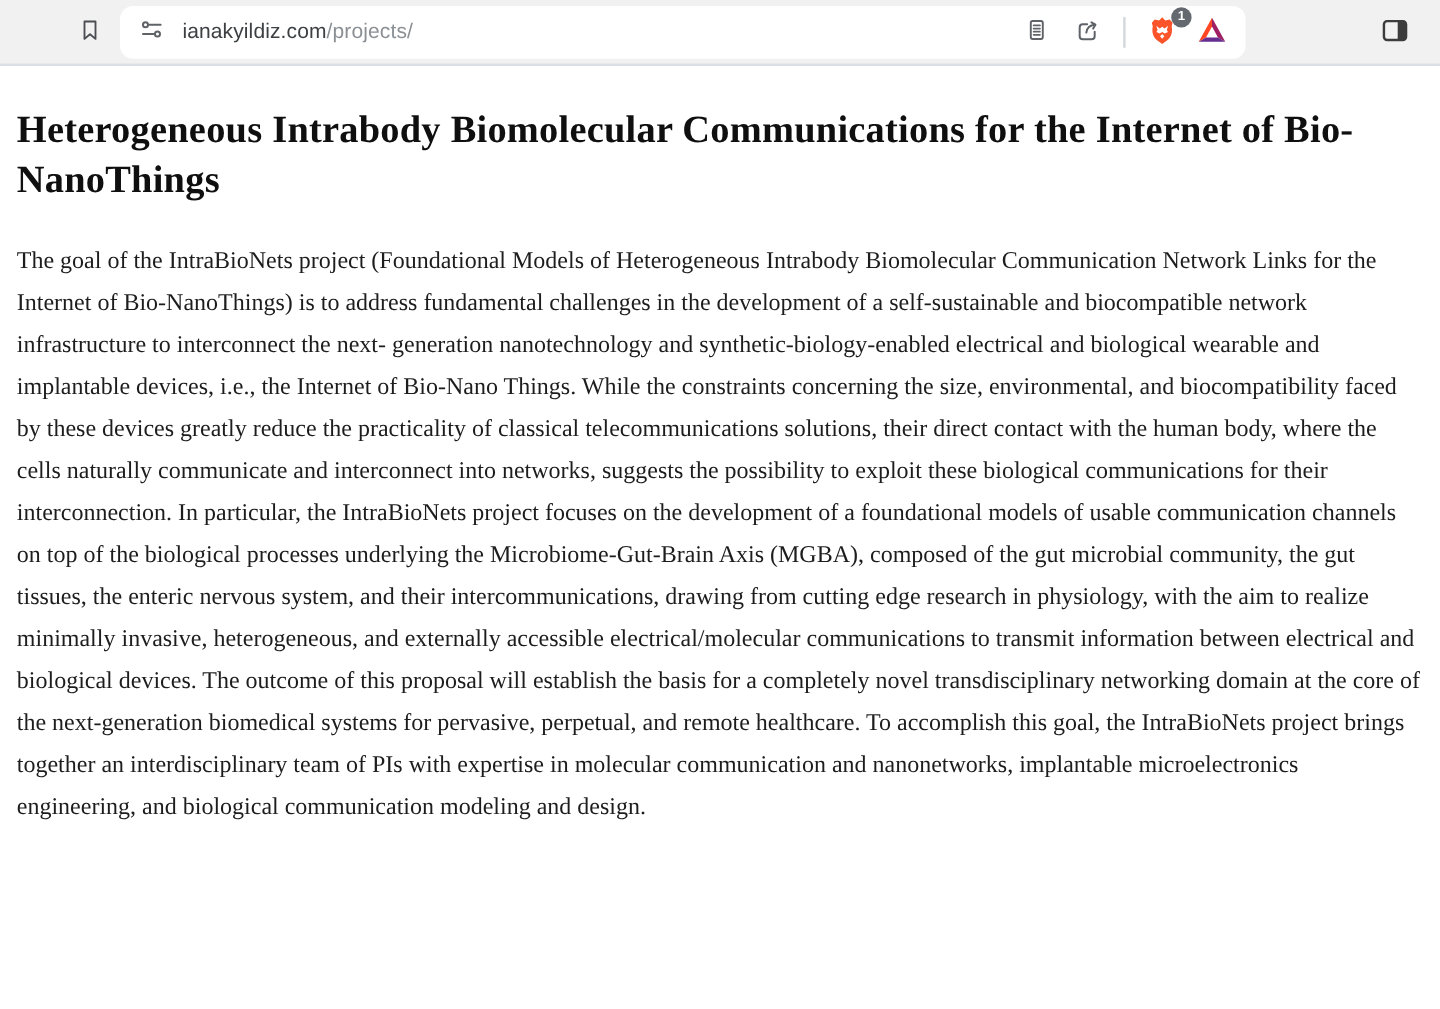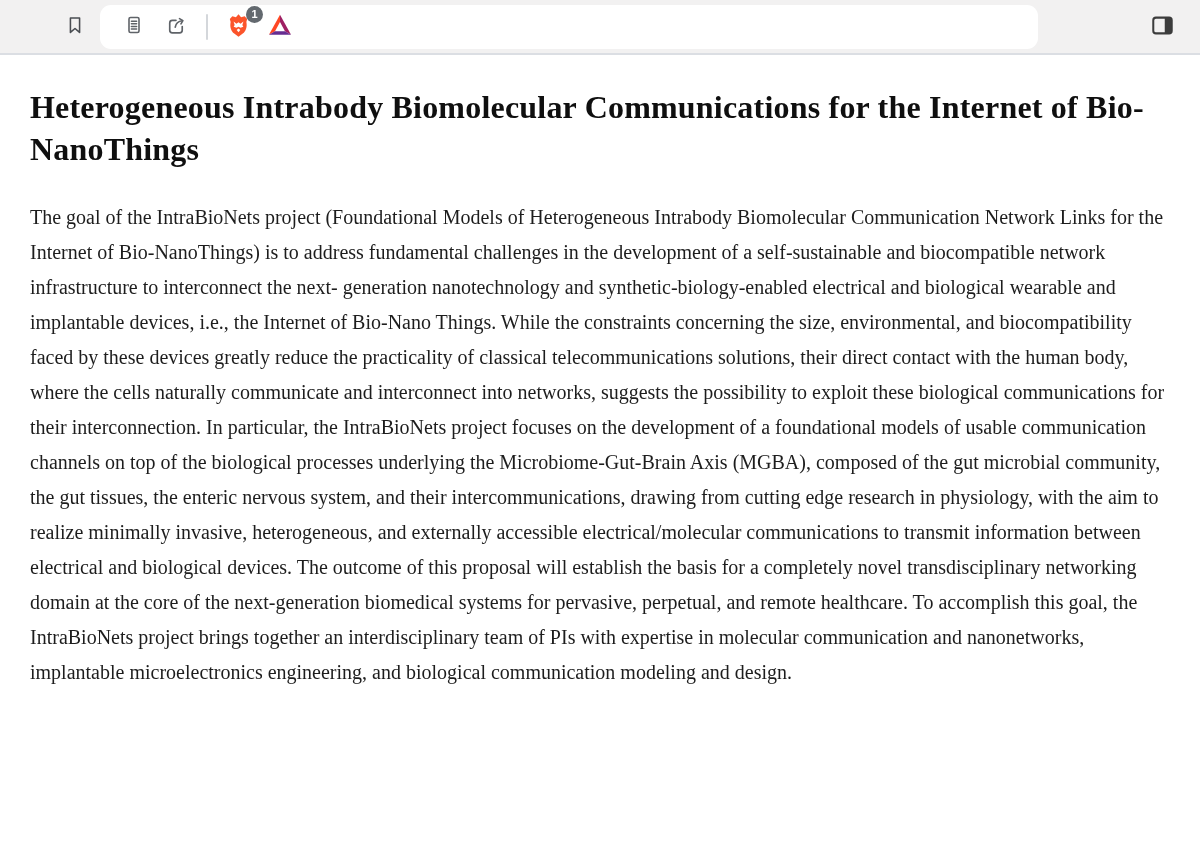--- a/index.html
+++ b/index.html
@@ -64,21 +64,21 @@
     font-weight: bold;
     display: flex;
     align-items: center;
     justify-content: center;
     line-height: 1;
   }
   .sidebar-btn { margin-left: auto; margin-right: 18px; width: 40px; height: 40px; }
 
   
   .page {
-    padding: 0 30px;
+    padding: 0 14px;
     color: #1d1d1d;
   }
   .page h1 {
     margin-top: 31px;
     font-family: "Liberation Serif", serif;
     font-weight: bold;
     font-size: 32px;
     line-height: 42px;
     color: #0f0f0f;
     letter-spacing: 0.2px;
@@ -100,20 +100,31 @@
 
     <button class="tb-btn bookmark-btn">
       <span>
         <svg width="22" height="22" viewBox="0 0 24 24" fill="none">
           <path d="M7 4.3h10v15.8l-5-4.3-5 4.3z" stroke="#4a4d52" stroke-width="1.7" stroke-linejoin="round"></path>
         </svg>
       </span>
     </button>
 
     <div class="address-bar">
+      <div class="addr-left">
+        <span>
+          <svg width="21" height="21" viewBox="0 0 20 20" fill="none">
+            <circle cx="5" cy="6.3" r="2" stroke="#5f6368" stroke-width="1.6"></circle>
+            <line x1="7.8" y1="6.3" x2="17" y2="6.3" stroke="#5f6368" stroke-width="1.6" stroke-linecap="round"></line>
+            <line x1="3" y1="13.7" x2="11.7" y2="13.7" stroke="#5f6368" stroke-width="1.6" stroke-linecap="round"></line>
+            <circle cx="14.5" cy="13.7" r="2" stroke="#5f6368" stroke-width="1.6"></circle>
+          </svg>
+        </span>
+        <span class="url-text"><span>ianakyildiz.com</span><span class="path">/projects/</span></span>
+      </div>
 
       <div class="addr-right">
         <button class="tb-btn">
           <span>
             <svg width="24" height="24" viewBox="0 0 24 24" fill="none">
               <rect x="7" y="4.5" width="10" height="15" rx="1.6" stroke="#5f6368" stroke-width="1.6"></rect>
               <line x1="9.4" y1="8.2" x2="14.6" y2="8.2" stroke="#5f6368" stroke-width="1.5" stroke-linecap="round"></line>
               <line x1="9.4" y1="10.8" x2="14.6" y2="10.8" stroke="#5f6368" stroke-width="1.5" stroke-linecap="round"></line>
               <line x1="9.4" y1="13.4" x2="14.6" y2="13.4" stroke="#5f6368" stroke-width="1.5" stroke-linecap="round"></line>
               <line x1="9.4" y1="16" x2="14.6" y2="16" stroke="#5f6368" stroke-width="1.5" stroke-linecap="round"></line>

